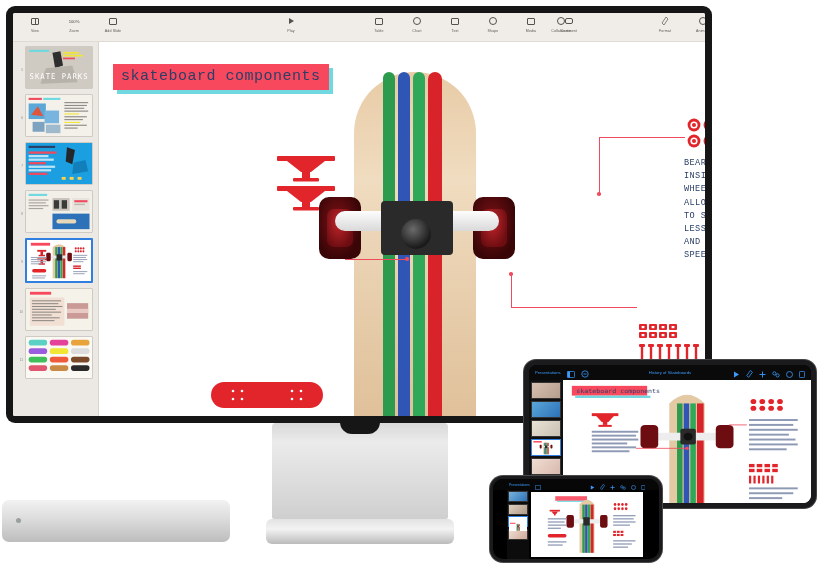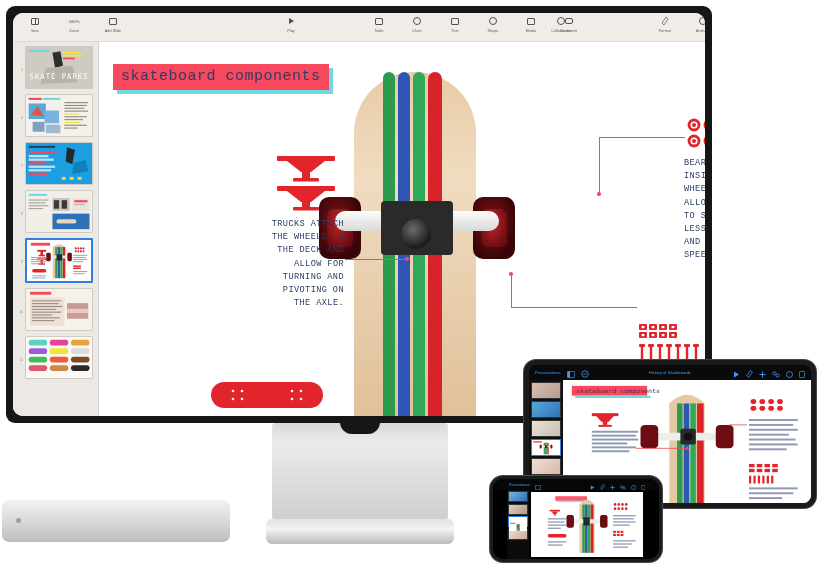--- a/index.html
+++ b/index.html
@@ -11,21 +11,21 @@
   }
   #stage { position: relative; width: 818px; height: 564px; background:#fff; }
 
   
   .display-bezel {
     position: absolute; left: 6px; top: 6px; width: 706px; height: 417px;
     background: #161616; border-radius: 9px; padding: 7px;
   }
   .display-screen {
     position: relative; width: 100%; height: 100%;
-    background: #f4f2ef; border-radius: 10px; overflow: hidden;
+    background: #f4f2ef; border-radius: 2px; overflow: hidden;
   }
 
   
   .kn-toolbar {
     position: relative; height: 29px; background: #f0ede9;
     border-bottom: 1px solid #dedad4;
   }
   .tb-group { position: absolute; top: 2px; display: flex; gap: 10px; }
   .tb-item { display: flex; flex-direction: column; align-items: center; width: 28px; cursor: default; }
   .tb-ico { height: 12px; display:flex; align-items:center; justify-content:center; color:#4c4945; }
@@ -666,27 +666,20 @@
             <div class="dot" style="left:306px; top:215px;"></div>
 
             <div class="leader" style="left:500px; top:95px; width:86px;"></div>
             <div class="leader-v" style="left:500px; top:95px; height:58px;"></div>
             <div class="dot" style="left:498px; top:150px;"></div>
 
             <div class="leader" style="left:412px; top:265px; width:126px;"></div>
             <div class="leader-v" style="left:412px; top:232px; height:34px;"></div>
             <div class="dot" style="left:410px; top:230px;"></div>
 
-            <div class="slide-text t-trucks">TRUCKS ATTACH
-THE WHEELS TO
-THE DECK AND
-ALLOW FOR
-TURNING AND
-PIVOTING ON
-THE AXLE.</div>
             <div class="slide-text t-bearings">BEARINGS FIT
 INSIDE THE
 WHEELS AND
 ALLOW THEM
 TO SPIN WITH
 LESS FRICTION
 AND GREATER
 SPEED.</div>
             <div class="slide-text t-screws">THE SCREWS AND
 BOLTS ATTACH THE</div>

